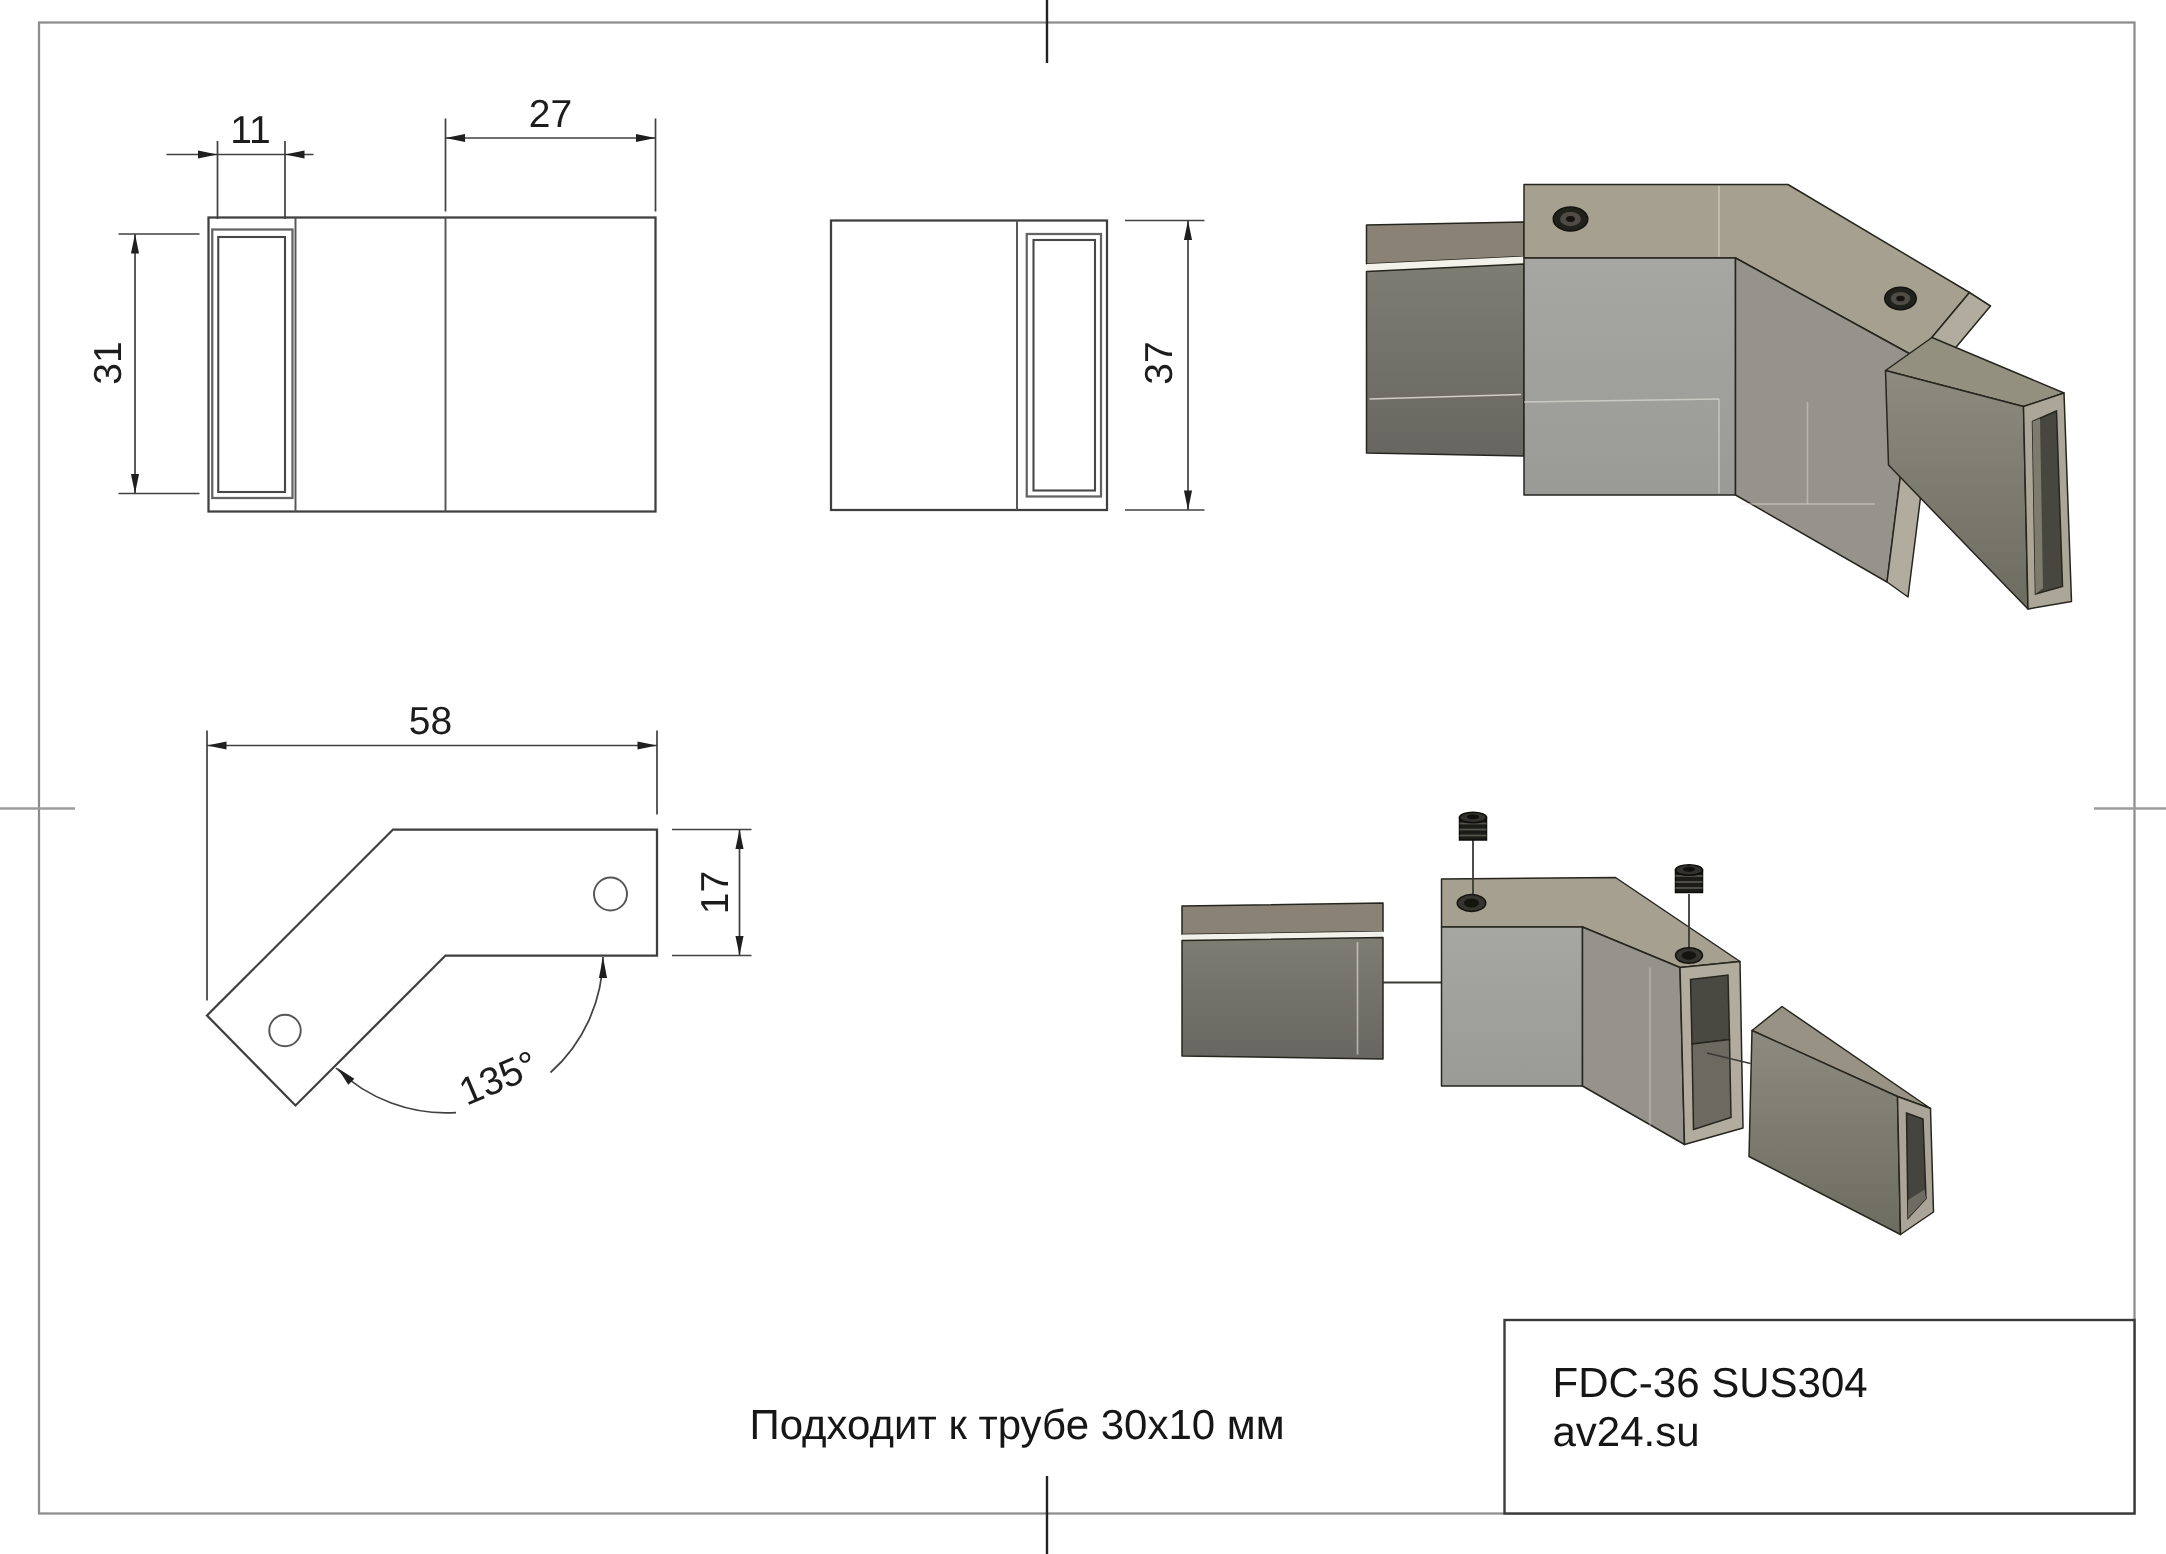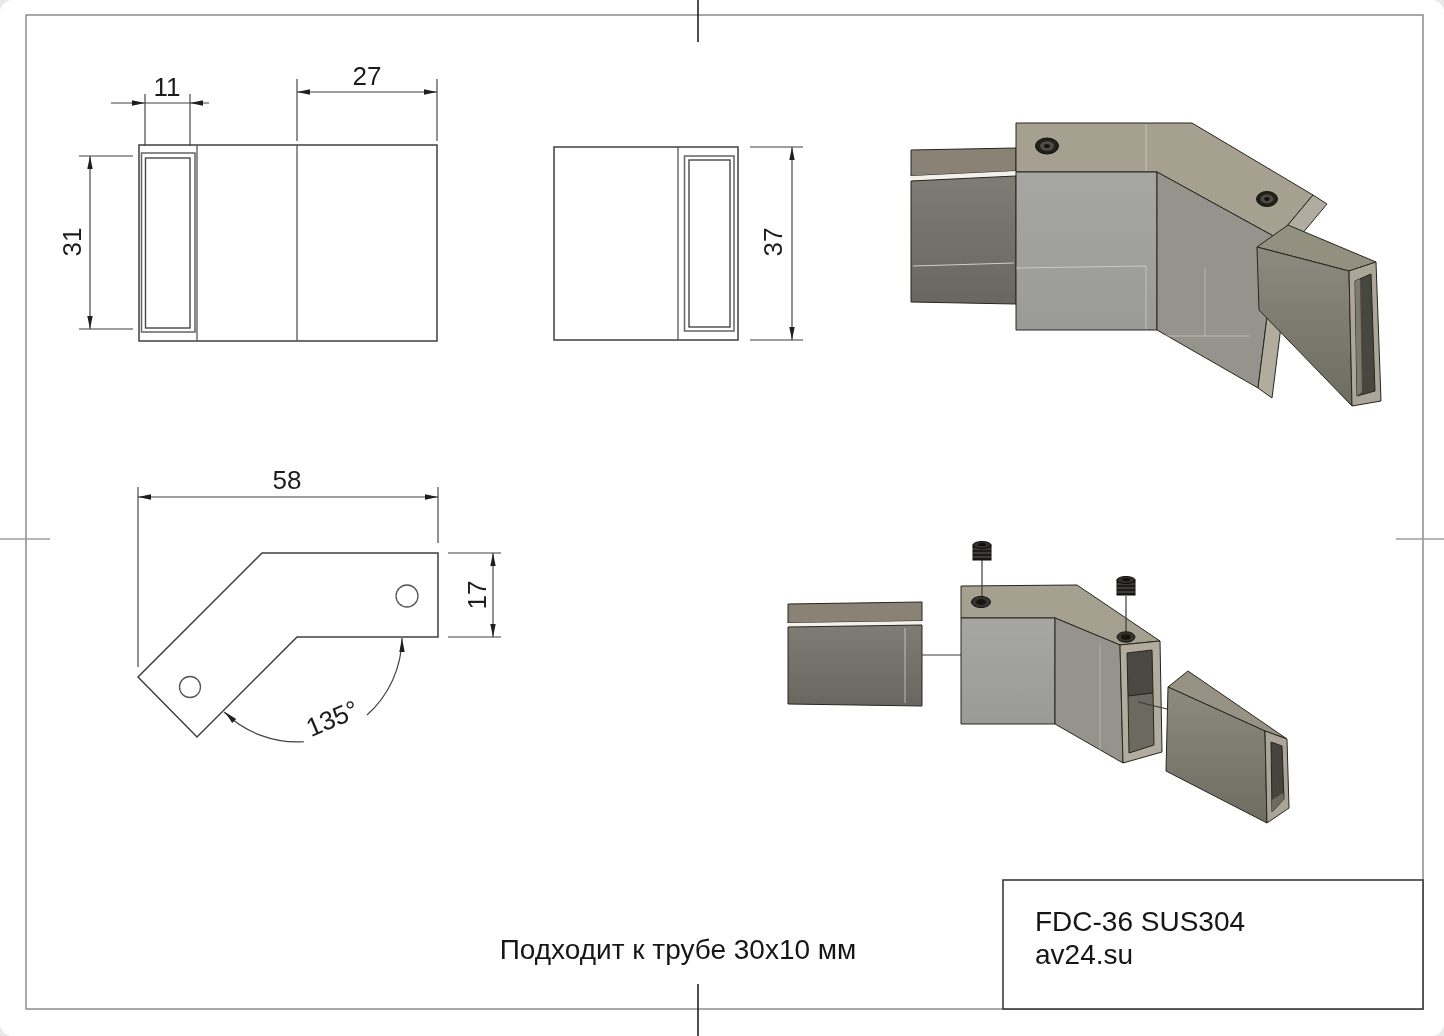--- a/index.html
+++ b/index.html
@@ -1,16 +1,16 @@
 <!DOCTYPE html>
 <html><head>
 <meta charset="utf-8">
 <style>
   html,body{margin:0;padding:0;background:#e8e8e8;}
-  .sheet{position:relative;width:1444px;height:1036px;background:#ffffff;overflow:hidden;margin:0 auto;border-radius:13px;}
+  .sheet{position:relative;width:1444px;height:1036px;background:#ffffff;overflow:hidden;margin:0 auto;}
   svg{position:absolute;left:0;top:0;display:block;}
   .outline{fill:none;stroke:#3f3f3f;stroke-width:1.5;}
   .thin{fill:none;stroke:#565656;stroke-width:1.3;}
   .tube-outer{fill:none;stroke:#636363;stroke-width:1.5;}
   .tube-inner{fill:none;stroke:#474747;stroke-width:1.4;}
   .dim{fill:none;stroke:#414141;stroke-width:1.15;}
   .arrow{fill:#1f1f1f;stroke:none;}
   .dim-text{font-family:"Liberation Sans",sans-serif;font-size:26px;fill:#1c1c1c;}
   .note-text{font-family:"Liberation Sans",sans-serif;font-size:28px;fill:#161616;}
   .tb-text{font-family:"Liberation Sans",sans-serif;font-size:28px;fill:#161616;}

